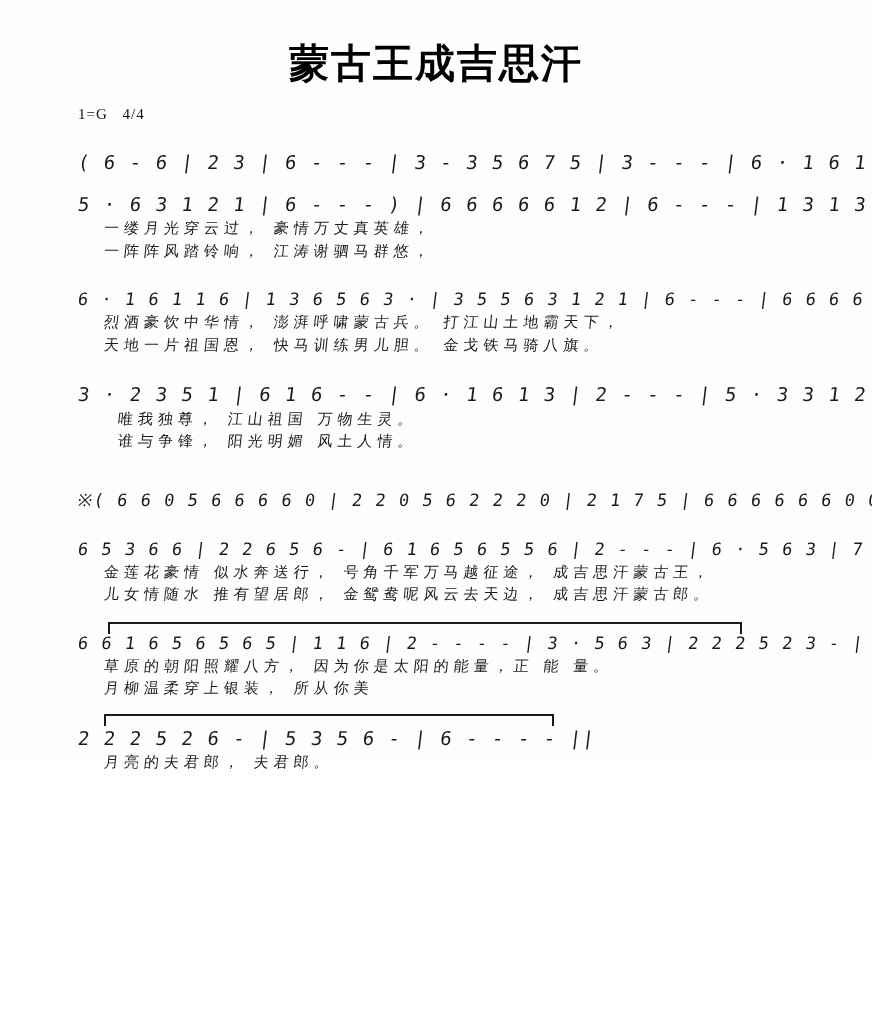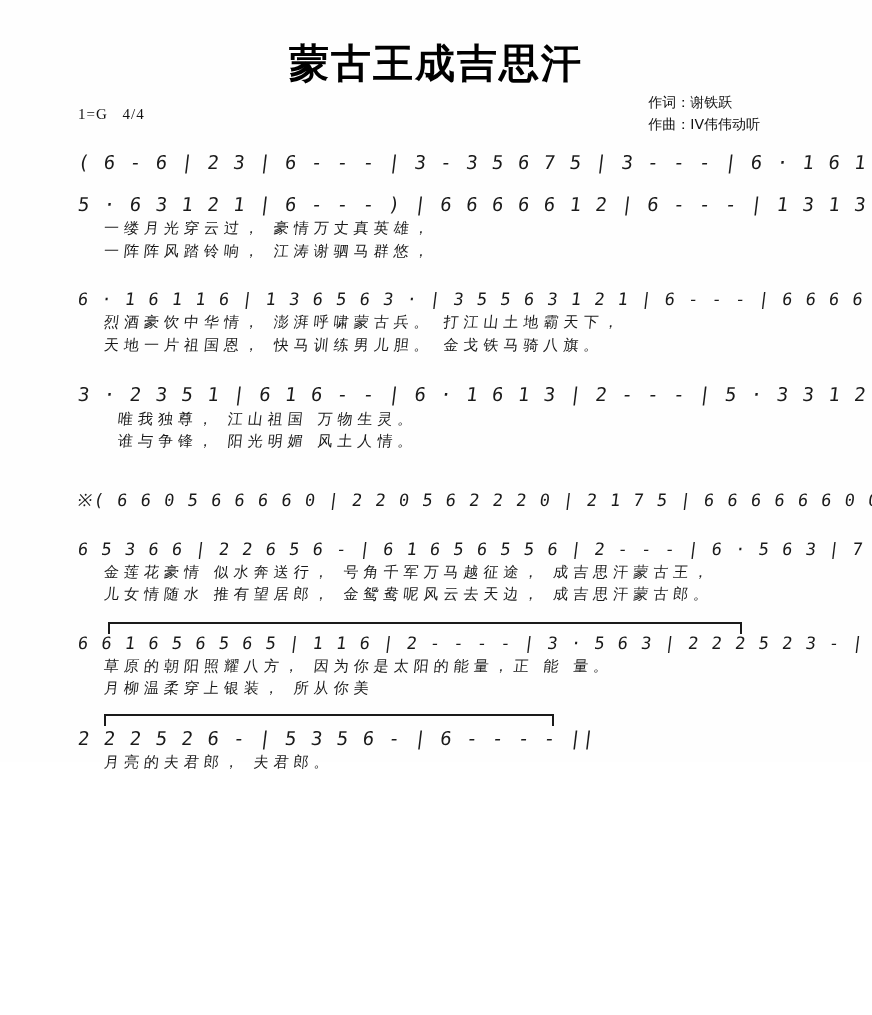--- a/index.html
+++ b/index.html
@@ -101,24 +101,20 @@
     box-sizing: border-box;
   }
 </style>
 </head>
 <body>
 
 <div class="sheet">
 
   <h1 class="title">蒙古王成吉思汗</h1>
 
-  <div class="credits">
-    <div>作词：谢铁跃</div>
-    <div>作曲：IV伟伟动听</div>
-  </div>
 
   <div class="keysig">
     <span>1=G</span>
     <span class="meter">4/4</span>
   </div>
 
   <div class="staves">
 
     <div class="system">
       <div class="notes-row">( 6 - 6 | 2 3 | 6 - - - | 3 - 3 5 6 7 5 | 3 - - - | 6 · 1 6 1 3 1 3 | 2 - - - )</div>

